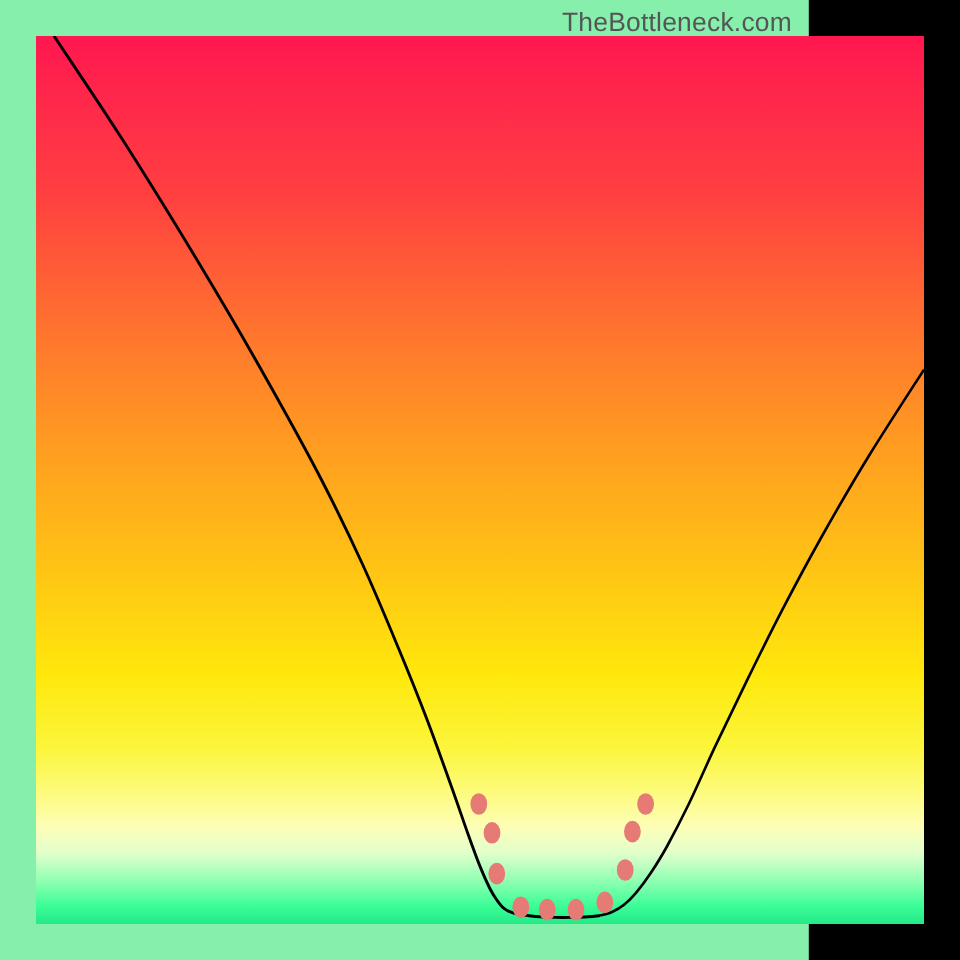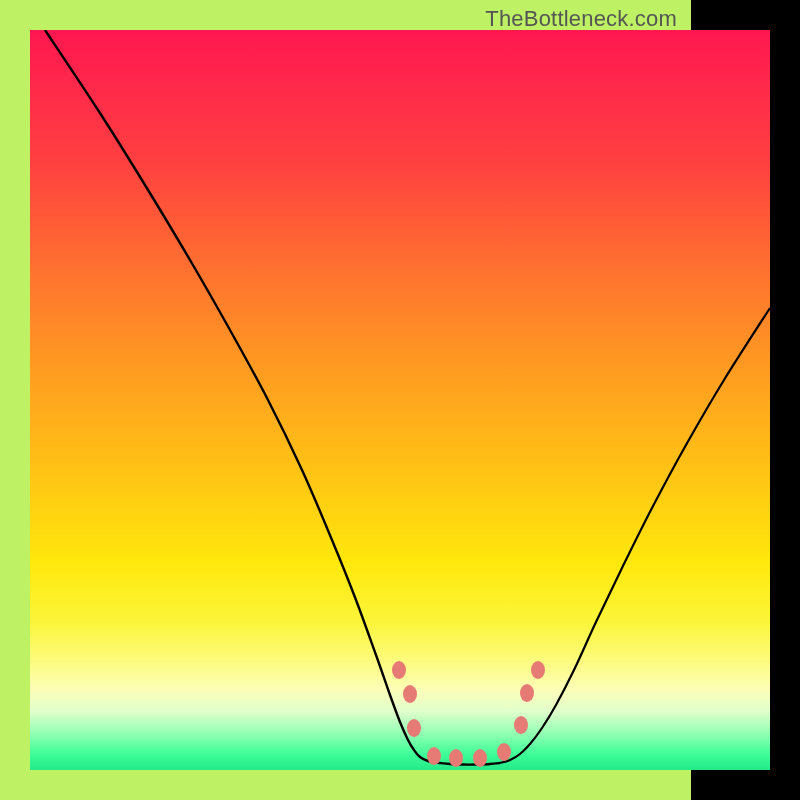--- a/index.html
+++ b/index.html
@@ -1,16 +1,16 @@
 <!DOCTYPE html>
 <html><head>
 <meta charset="utf-8">
 <style>
   html,body{margin:0;padding:0;width:800px;height:800px;overflow:hidden;background:#000;}
-  .frame{position:absolute;left:0;top:0;width:674px;height:800px;background:#bef264;padding-left:17px;}
+  .frame{position:absolute;left:0;top:0;width:674px;height:800px;background:#86efac;}
   .plot{position:absolute;left:30px;top:30px;width:740px;height:740px;
         background:linear-gradient(to bottom,
           #ff1750 0%,
           #ff2a4a 8%,
           #ff4040 18%,
           #ff7030 32%,
           #ff9922 45%,
           #ffc414 60%,
           #ffe80c 72%,
           #fbf53a 80%,

